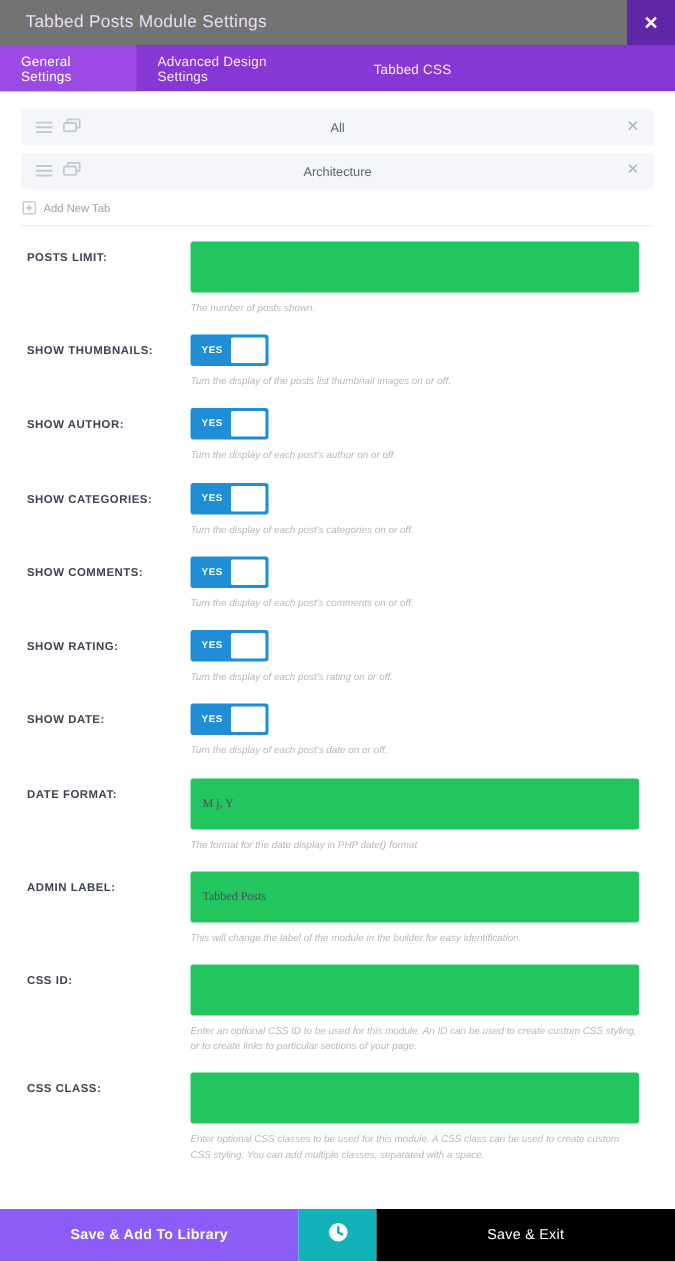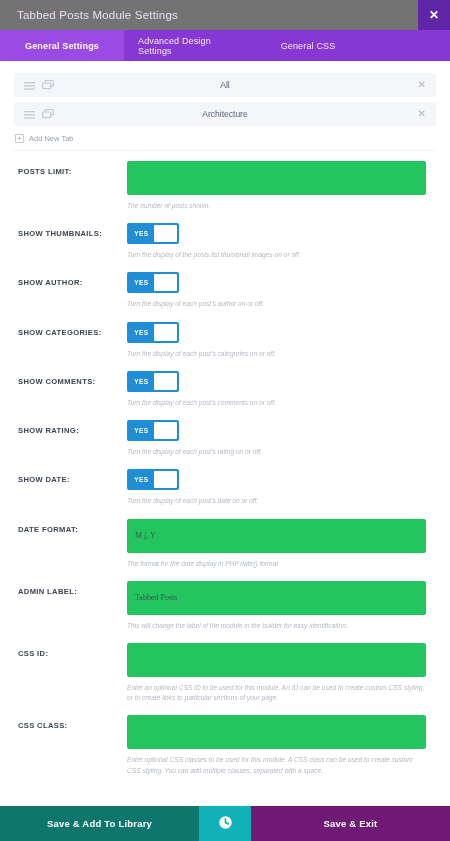--- a/index.html
+++ b/index.html
@@ -46,21 +46,21 @@
   }
   .tab {
     display: flex; align-items: center; justify-content: center;
     color: #f3eafd;
     font-size: 9px;
     letter-spacing: .15px;
     cursor: pointer;
     padding: 0 14px;
   }
   .tab.active { background: #9c4ae4; color: #ffffff; }
-  .tab-0 { width: 124px; font-weight: bold; }
+  .tab-0 { width: 91px; }
   .tab-1 { width: 134px; }
   .tab-2 { width: 100px; }
 
   
   .body {
     flex: 1 1 auto;
     background: #ffffff;
     padding: 0;
     overflow: hidden;
     position: relative;
@@ -174,57 +174,57 @@
     border-radius: 1px;
   }
 
   
   .footer {
     height: 35px; flex: 0 0 35px;
     display: flex;
   }
   .btn-library {
     flex: 0 0 199px;
-    background: #0f766e;
+    background: #8b5cf6;
     color: #ffffff;
     display: flex; align-items: center; justify-content: center;
     font-size: 9.5px; font-weight: bold;
     letter-spacing: .2px;
     cursor: pointer;
   }
   .btn-history {
     flex: 0 0 52px;
     background: #10b2b8;
     display: flex; align-items: center; justify-content: center;
     cursor: pointer;
   }
   .btn-exit {
     flex: 1 1 auto;
-    background: #701a75;
+    background: #000000;
     color: #ffffff;
     display: flex; align-items: center; justify-content: center;
-    font-size: 9.5px; font-weight: bold;
+    font-size: 9.5px; font-weight: normal;
     letter-spacing: .2px;
     cursor: pointer;
   }
 </style>
 </head>
 <body>
 
 <div class="app">
 
   <div class="titlebar">
     <div class="titlebar-text">Tabbed Posts Module Settings</div>
     <div class="titlebar-close">✕</div>
   </div>
 
   <div class="tabbar">
     <div class="tab tab-0 active">General Settings</div>
     <div class="tab tab-1">Advanced Design Settings</div>
-    <div class="tab tab-2">General CSS</div>
+    <div class="tab tab-2">Tabbed CSS</div>
   </div>
 
   <div class="body">
 
     <div class="tablist">
 
       <div class="tabrow">
         <div class="tabrow-handles">
           <span class="ic-ham">
             <svg width="11" height="8" viewBox="0 0 11 8">

